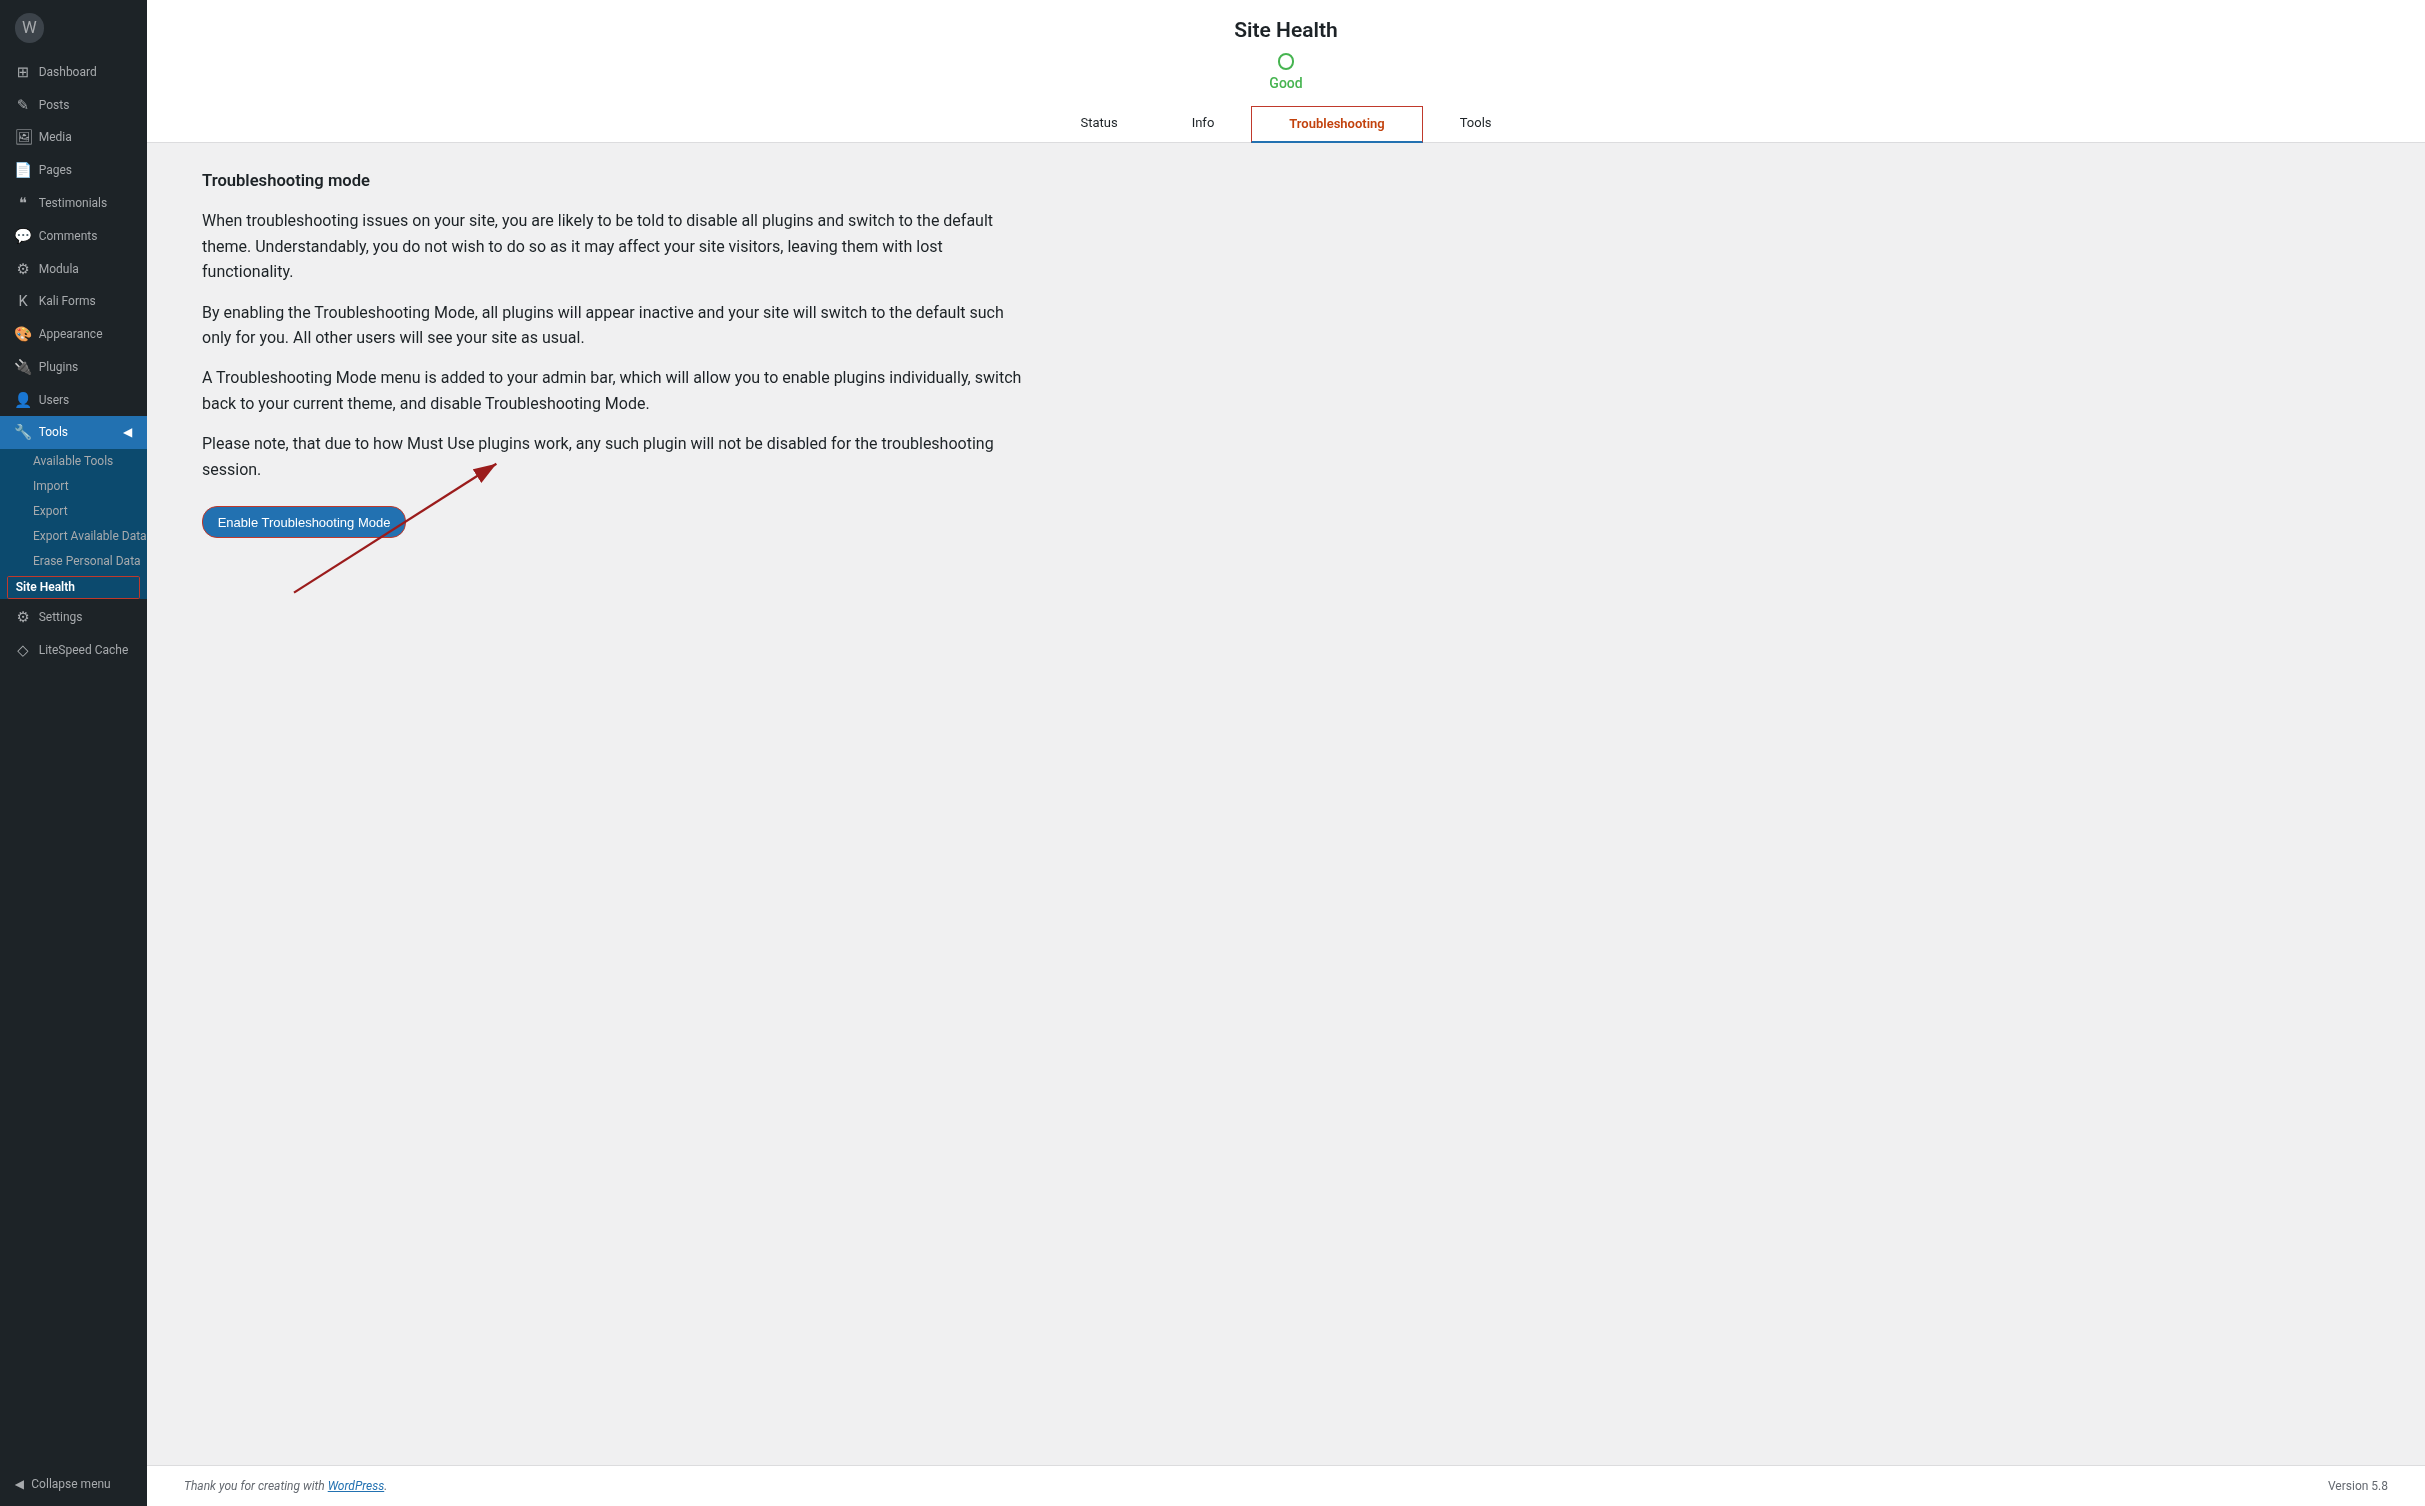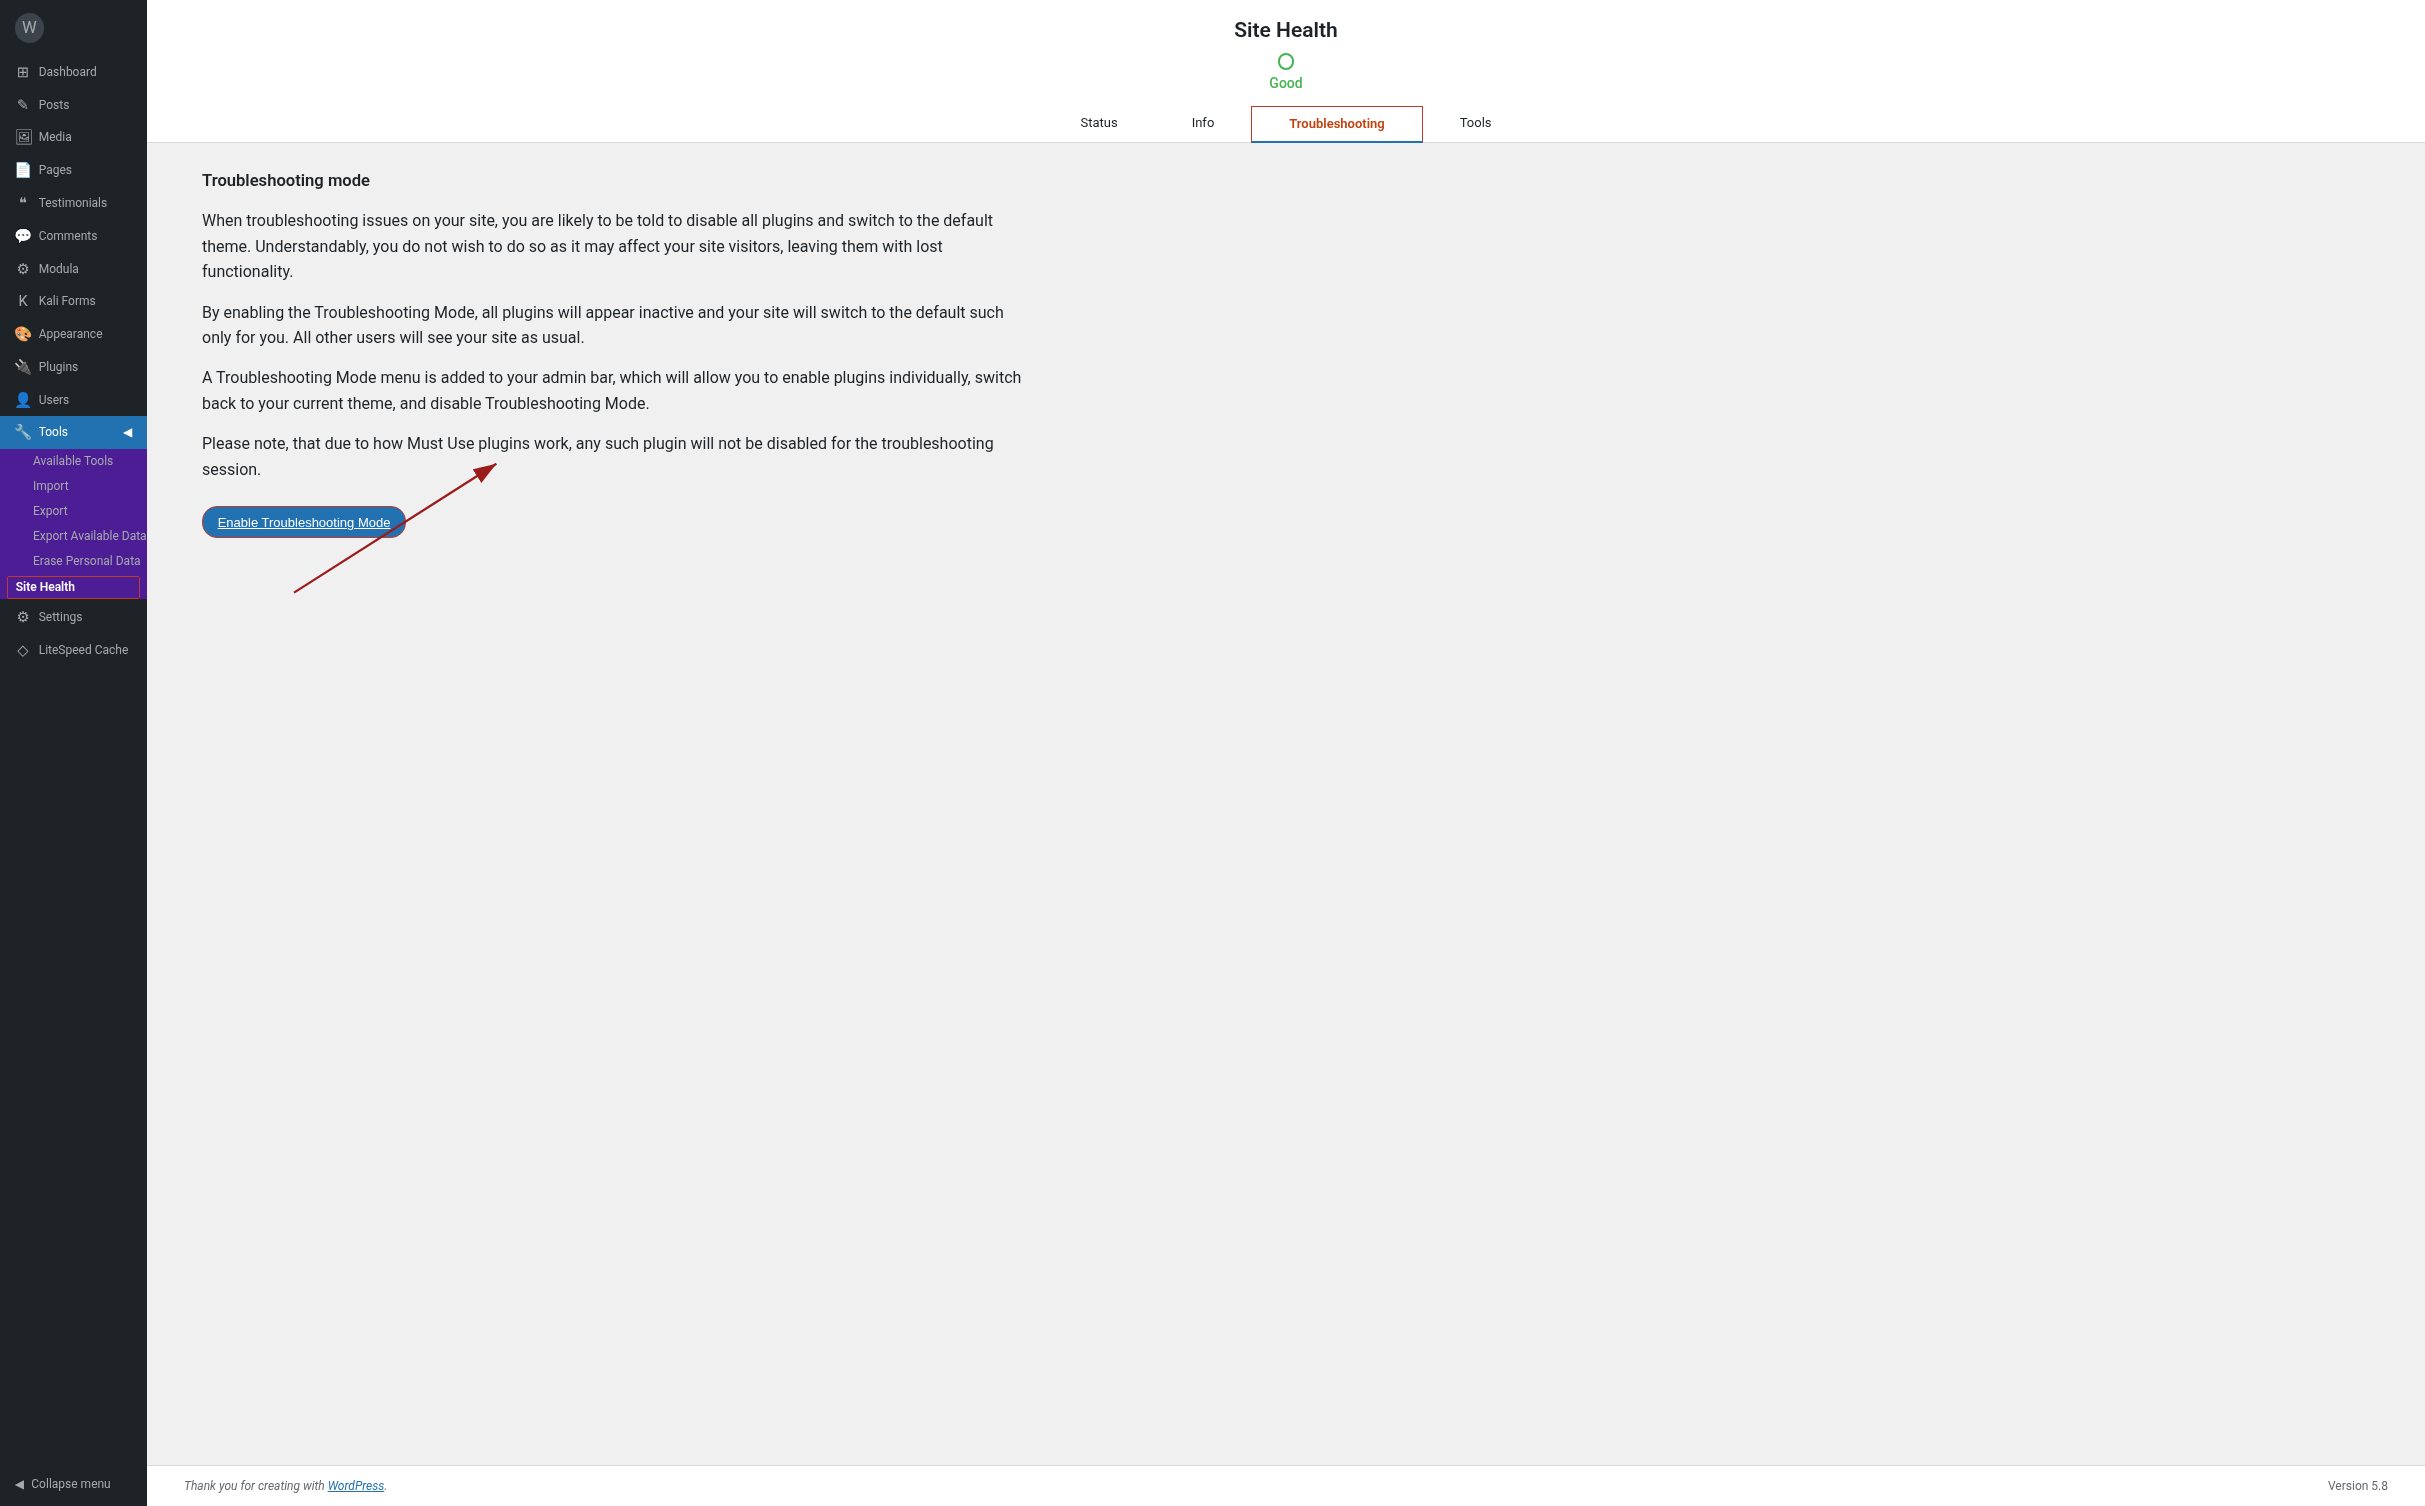--- a/index.html
+++ b/index.html
@@ -40,21 +40,21 @@
       padding: 7.4px 14.7px;
       cursor: pointer;
       color: #a7aaad;
       font-size: 12px;
       transition: background 0.15s;
       white-space: nowrap;
     }
     .sidebar-item.has-arrow { justify-content: space-between; }
     .sidebar-item .item-left { display: flex; align-items: center; gap: 7.4px; }
     .sidebar-icon { font-size: 14.7px; width: 16.6px; text-align: center; }
-    .sub-menu { background: #4c1d95; }
+    .sub-menu { background: #0c4a6e; }
     .sub-menu-item {
       display: block;
       padding: 5.5px 14.7px 5.5px 33px;
       color: #a7aaad;
       font-size: 12px;
       cursor: pointer;
       white-space: nowrap;
     }
     .sub-menu-item.active-sub { color: #fff; font-weight: 600; }
     .sub-menu-item.highlighted {
@@ -160,21 +160,20 @@
     .btn-primary {
       background: #2271b1;
       color: #fff;
       border: 1.8px solid #c0392b;
       padding: 7.4px 14.7px;
       font-size: 13px;
       cursor: pointer;
       border-radius: 15px;
       margin-top: 9.2px;
       font-weight: 500;
-      text-decoration: underline;
     }
 
     
     .footer {
       background: #fff;
       padding: 13px 37px;
       border-top: 0.9px solid #dcdcde;
       display: flex;
       justify-content: space-between;
       align-items: center;

